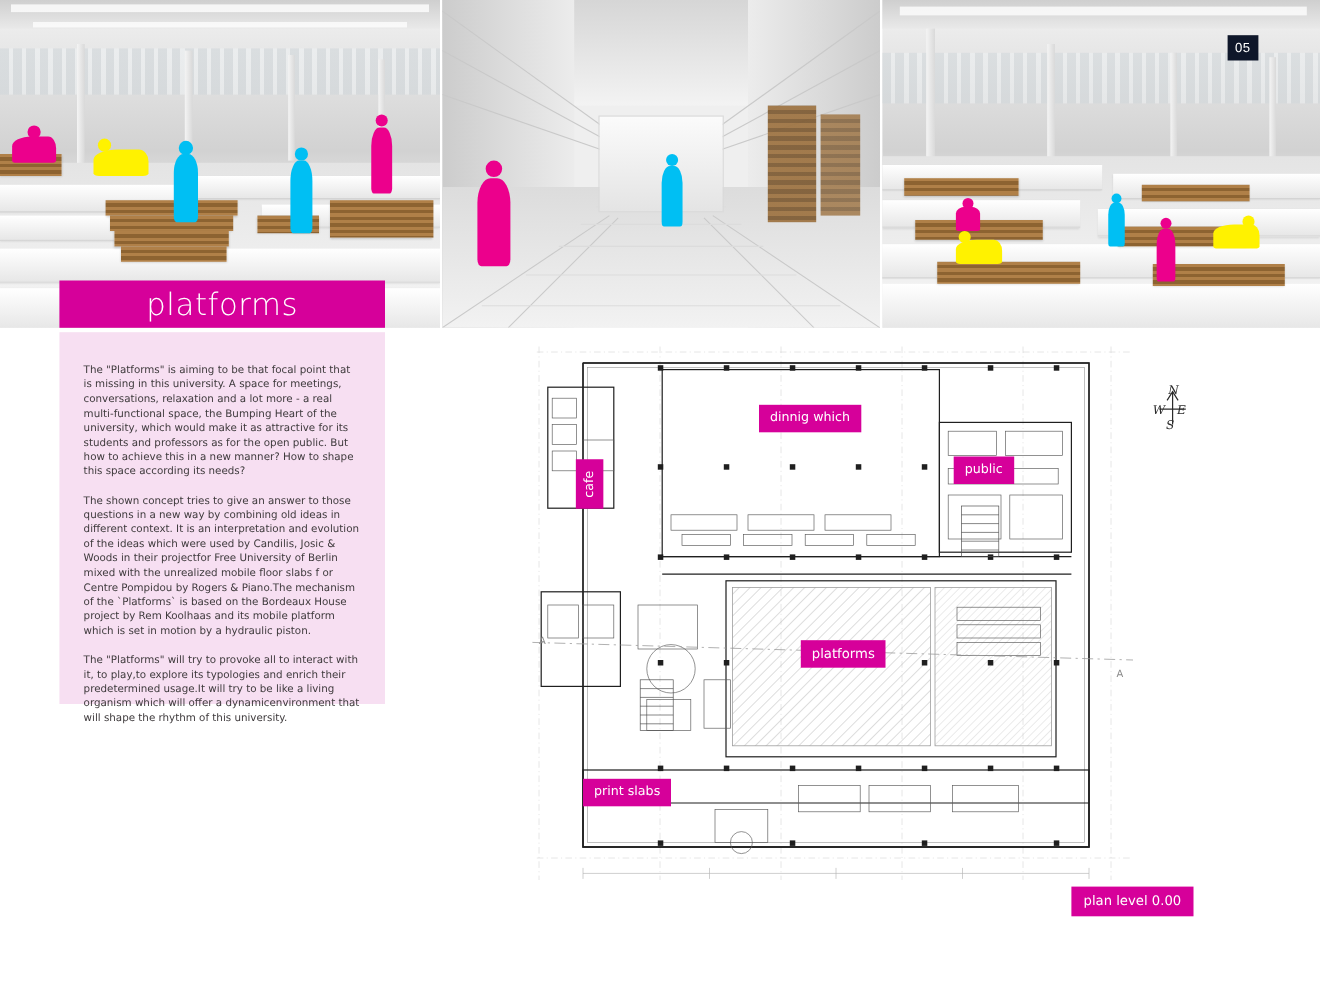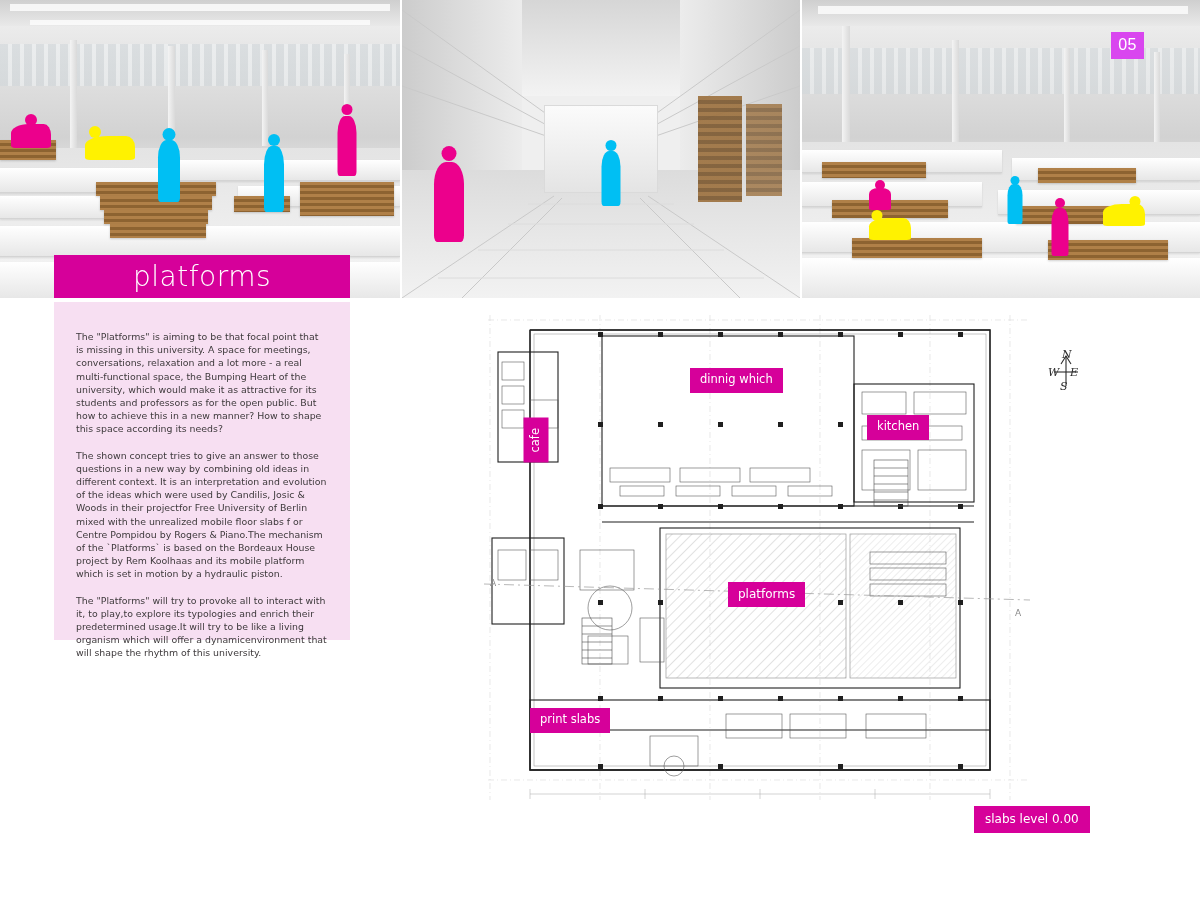--- a/index.html
+++ b/index.html
@@ -127,23 +127,23 @@
   .cor-slat {
     position:absolute;
     background: repeating-linear-gradient(to bottom,
       #9d7240 0px,#9d7240 4px,#7d5a32 4px,#7d5a32 8px);
   }
 
   
   .page-badge {
     position: absolute;
     right: 56px; top: 32px;
-    background: #d946ef;
+    background: #0f172a;
     color: #ffffff;
-    font-size: 16px;
+    font-size: 12px;
     line-height: 1;
     padding: 5px 7px 6px 7px;
     letter-spacing: .5px;
   }
 
   
   .title-bar {
     position: absolute;
     left: 54px; top: 255px;
     width: 296px; height: 43px;
@@ -534,25 +534,25 @@
       <line x1="60" y1="494" x2="520" y2="494"></line>
       <line x1="60" y1="489" x2="60" y2="499"></line>
       <line x1="175" y1="489" x2="175" y2="499"></line>
       <line x1="290" y1="489" x2="290" y2="499"></line>
       <line x1="405" y1="489" x2="405" y2="499"></line>
       <line x1="520" y1="489" x2="520" y2="499"></line>
     </g>
   </svg>
 
   <div class="plan-label lbl-dinning">dinnig which</div>
-  <div class="plan-label lbl-kitchen">kitchen</div>
+  <div class="plan-label lbl-kitchen">public</div>
   <div class="plan-label vertical lbl-cafe">cafe</div>
   <div class="plan-label lbl-platforms">platforms</div>
   <div class="plan-label lbl-print">print slabs</div>
-  <div class="plan-label lbl-plan-level">slabs level 0.00</div>
+  <div class="plan-label lbl-plan-level">plan level 0.00</div>
 
   <div class="compass">
     <svg width="40" height="46" style="position:absolute;left:0;top:0;">
       <g stroke="#2b2b2b" stroke-width="1.1" fill="none">
         <line x1="20" y1="6" x2="20" y2="36"></line>
         <line x1="8" y1="22" x2="32" y2="22"></line>
         <polyline points="15,14 20,6 25,14"></polyline>
       </g>
     </svg>
     <span class="c-n">N</span>

